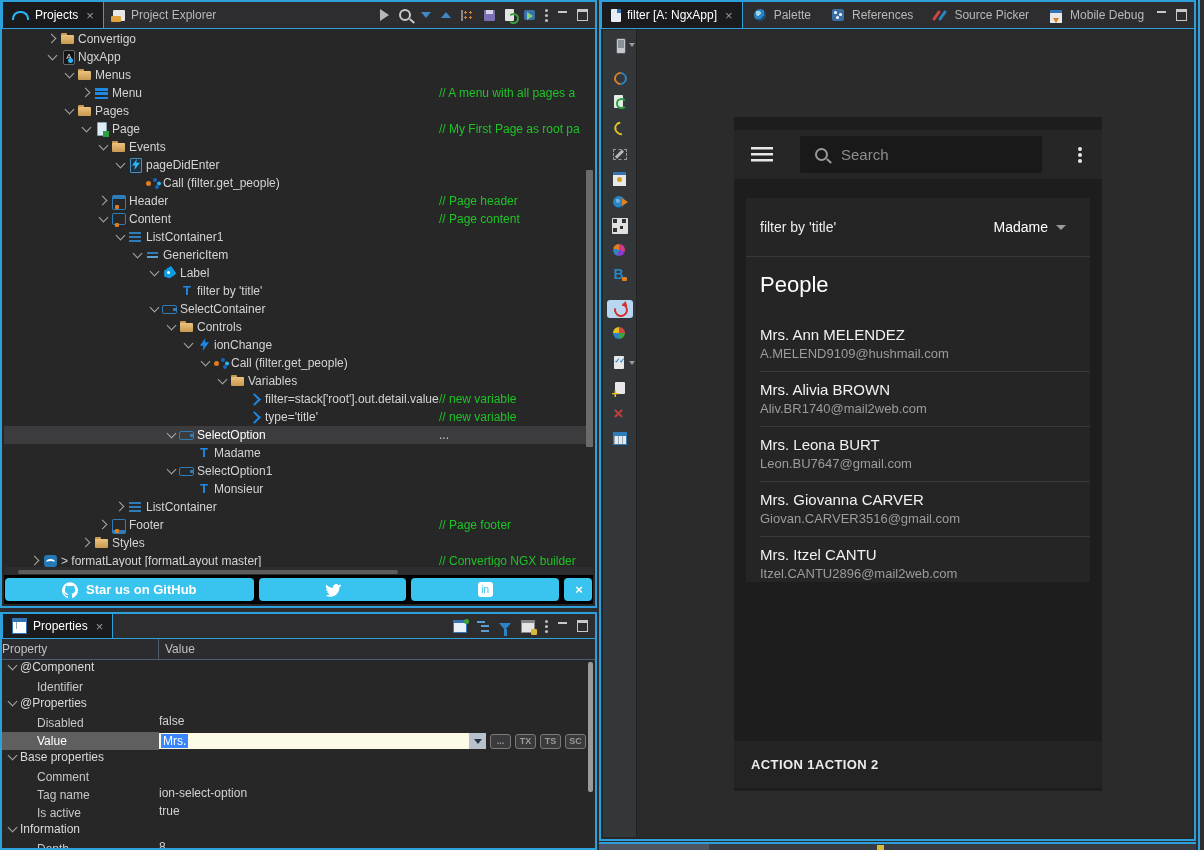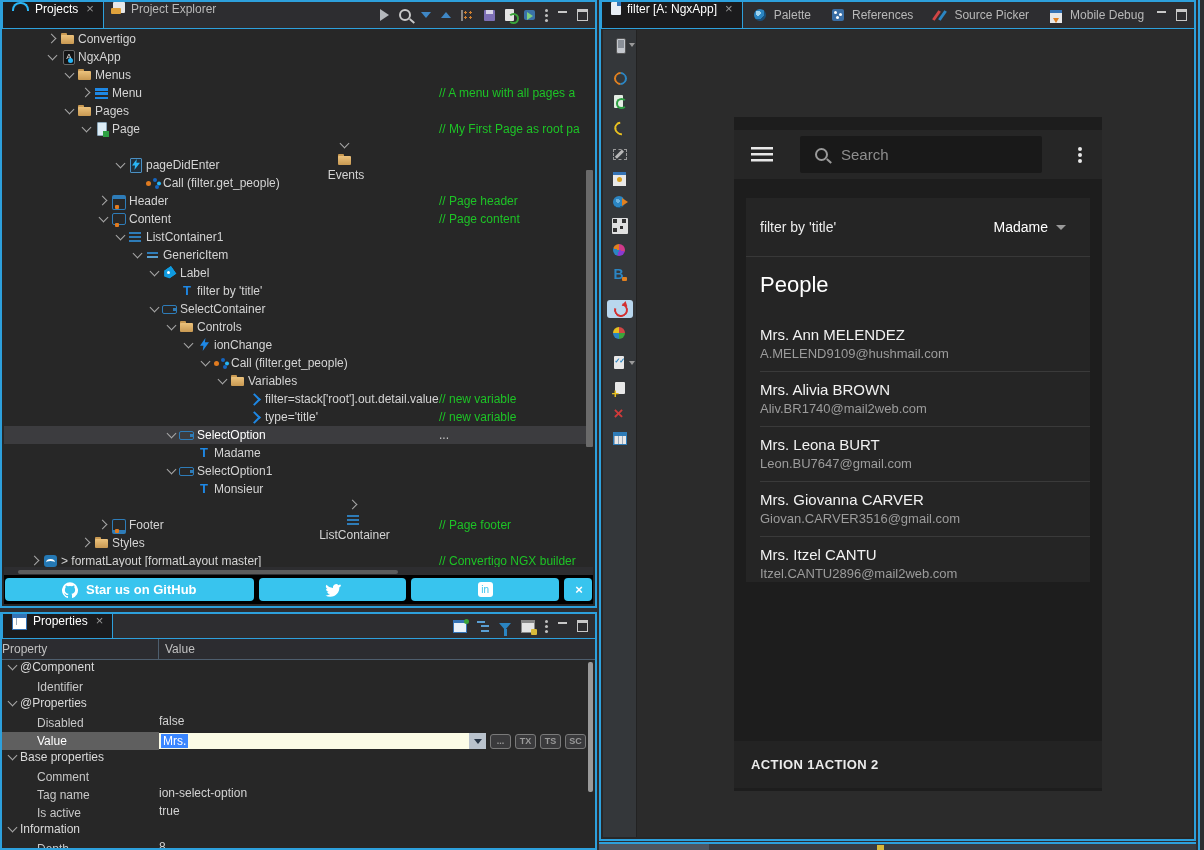--- a/index.html
+++ b/index.html
@@ -9,21 +9,21 @@
   #pnl-projects{left:0;top:0;width:597px;height:608px}
   #pnl-props{left:0;top:612px;width:597px;height:238px}
   #pnl-editor{left:599px;top:0;width:597px;height:841px}
   #right-strip{position:absolute;left:1198px;top:0;width:6px;height:850px;background:#2d2d30;border-left:2px solid #2da0dc;box-sizing:border-box}
   #bottom-strip{position:absolute;left:599px;top:842px;width:597px;height:8px;background:#383b41;border-top:2px solid #2da0dc;box-sizing:border-box}
   #bottom-strip .btab{position:absolute;left:0;top:0;width:110px;height:8px;background:#4e5560}
   #bottom-strip .bdot{position:absolute;left:278px;top:1px;width:7px;height:6px;background:#d8b93a}
 
   
   .tabbar{height:26px;background:#2d2d30;display:flex;align-items:stretch;border-bottom:1px solid #2da0dc;position:relative}
-  .tab{display:flex;align-items:flex-start;gap:6px;padding:0 9px;color:#b8b8b8;white-space:nowrap}
+  .tab{display:flex;align-items:center;gap:6px;padding:0 9px;color:#b8b8b8;white-space:nowrap}
   .tab.active{background:#1b1b1d;color:#fff;border-right:1px solid #2da0dc;border-left:1px solid #2da0dc}
   .xicon{color:#9a9a9a;font-size:13px;line-height:1;margin-left:2px}
   .xicon::before{content:"×"}
   .tb-icons{margin-left:auto;display:flex;align-items:center;gap:10px;padding-right:7px}
 
   
   .gi{display:inline-block;position:relative}
   .g-run{width:0;height:0;border-left:9px solid #b4b8bc;border-top:6px solid transparent;border-bottom:6px solid transparent}
   .g-search{width:8px;height:8px;border:2px solid #c8c8c8;border-radius:50%}
   .g-search::after{content:"";position:absolute;left:8px;top:9px;width:6px;height:2px;background:#c8c8c8;transform:rotate(40deg)}
@@ -251,21 +251,21 @@
           <span class="tw open"></span>
           <span class="ti ti-folder"></span>
           <span class="tlabel">Pages</span>
         </div>
         <div class="trow" style="padding-left: 76px;">
           <span class="tw open"></span>
           <span class="ti ti-page"></span>
           <span class="tlabel">Page</span>
           <span class="tcomment green">// My First Page as root pa</span>
         </div>
-        <div class="trow" style="padding-left: 93px; flex-direction: column;">
+        <div class="trow" style="padding-left: 93px;">
           <span class="tw open"></span>
           <span class="ti ti-folder"></span>
           <span class="tlabel">Events</span>
         </div>
         <div class="trow" style="padding-left: 110px;">
           <span class="tw open"></span>
           <span class="ti ti-event"></span>
           <span class="tlabel">pageDidEnter</span>
         </div>
         <div class="trow" style="padding-left: 127px;">
@@ -356,21 +356,21 @@
         <div class="trow" style="padding-left: 161px;">
           <span class="tw open"></span>
           <span class="ti ti-select"></span>
           <span class="tlabel">SelectOption1</span>
         </div>
         <div class="trow" style="padding-left: 178px;">
           <span class="tw none"></span>
           <span class="ti ti-text"></span>
           <span class="tlabel">Monsieur</span>
         </div>
-        <div class="trow" style="padding-left: 110px; flex-direction: column;">
+        <div class="trow" style="padding-left: 110px;">
           <span class="tw closed"></span>
           <span class="ti ti-list"></span>
           <span class="tlabel">ListContainer</span>
         </div>
         <div class="trow" style="padding-left: 93px;">
           <span class="tw closed"></span>
           <span class="ti ti-footer"></span>
           <span class="tlabel">Footer</span>
           <span class="tcomment green">// Page footer</span>
         </div>

